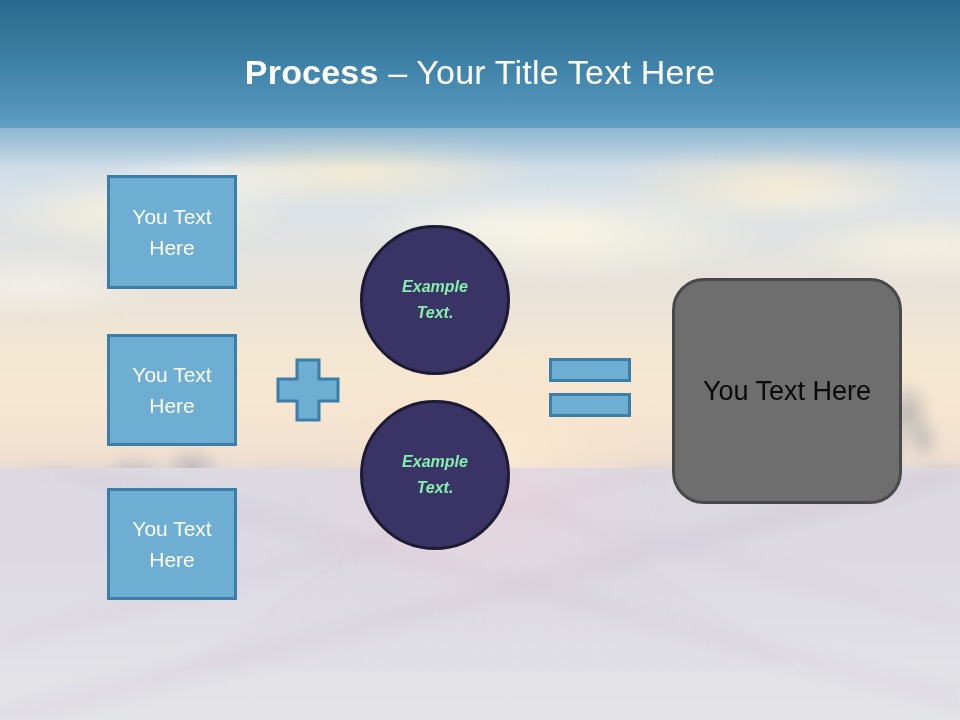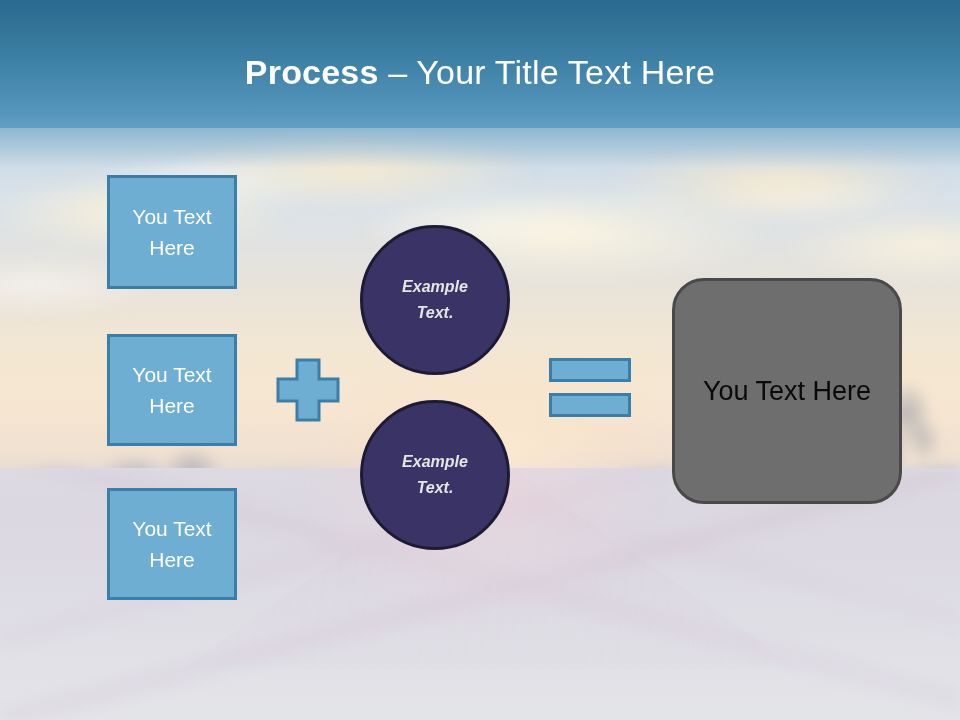--- a/index.html
+++ b/index.html
@@ -234,21 +234,21 @@
   .op-plus svg { display: block; }
 
   
   .circle {
     position: absolute;
     width: 150px; height: 150px;
     border-radius: 50%;
     box-sizing: border-box;
     background: #393465;
     border: 3px solid #1d1b33;
-    color: #e5e5e5;
+    color: #86efac;
     display: flex;
     align-items: center;
     justify-content: center;
     text-align: center;
     font-size: 16px;
     line-height: 26px;
     font-weight: 700;
     font-style: italic;
   }
   .circle-1 { left: 360px; top: 225px; }

